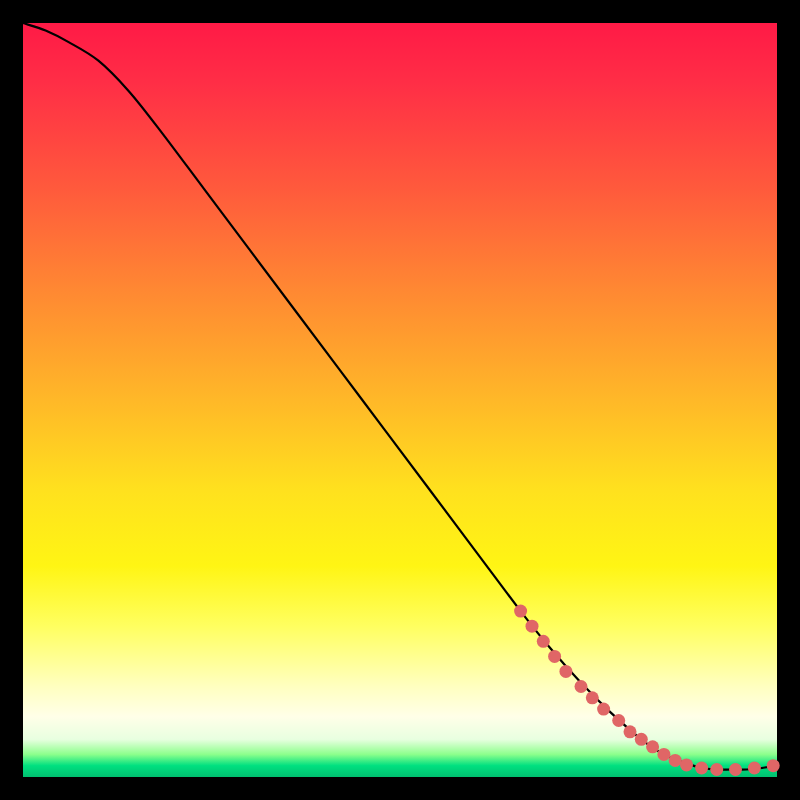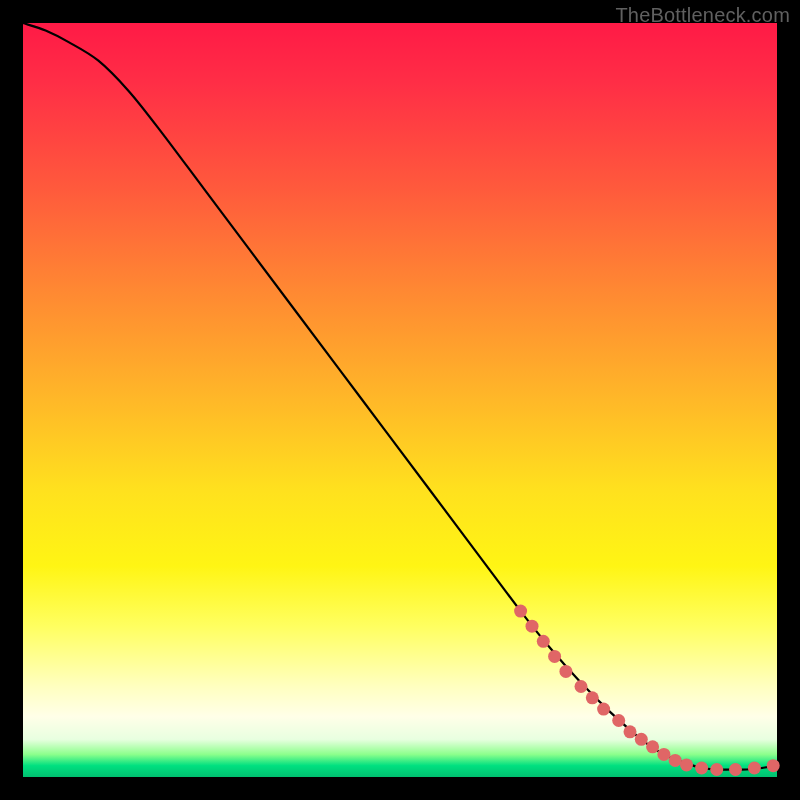--- a/index.html
+++ b/index.html
@@ -58,21 +58,20 @@
     height: 754px;
     overflow: visible;
   }
 </style>
 </head>
 <body>
 
 <div class="stage">
   <div class="gradient"></div>
 
-  <div class="attribution">TheBottleneck.com</div>
 
   <svg class="overlay" viewBox="0 0 754 754">
     <path id="curve-path" fill="none" stroke="#000000" stroke-width="2.2" d="M 0.0 0.0 C 3.8 1.3, 15.1 4.4, 22.6 7.5 C 30.2 10.7, 36.4 13.8, 45.2 18.9 C 54.0 23.9, 65.3 29.5, 75.4 37.7 C 85.5 45.9, 95.5 56.6, 105.6 67.9 C 115.6 79.2, 123.2 89.2, 135.7 105.6 C 148.3 121.9, 165.9 145.8, 181.0 165.9 C 196.0 186.0, 211.1 206.1, 226.2 226.2 C 241.3 246.3, 256.4 266.4, 271.4 286.5 C 286.5 306.6, 301.6 326.7, 316.7 346.8 C 331.8 366.9, 346.8 387.1, 361.9 407.2 C 377.0 427.3, 392.1 447.4, 407.2 467.5 C 422.2 487.6, 437.3 507.7, 452.4 527.8 C 467.5 547.9, 485.1 571.8, 497.6 588.1 C 510.2 604.5, 517.7 613.9, 527.8 625.8 C 537.9 637.8, 547.9 649.1, 558.0 659.8 C 568.0 670.4, 578.1 680.5, 588.1 689.9 C 598.2 699.3, 609.5 709.4, 618.3 716.3 C 627.1 723.2, 633.4 727.4, 640.9 731.4 C 648.4 735.4, 657.2 738.2, 663.5 740.4 C 669.8 742.7, 673.6 743.9, 678.6 745.0 C 683.6 746.0, 688.7 746.2, 693.7 746.5 C 698.7 746.7, 703.7 746.5, 708.8 746.5 C 713.8 746.5, 718.8 746.7, 723.8 746.5 C 728.9 746.2, 733.9 745.6, 738.9 745.0 C 743.9 744.3, 751.5 743.1, 754.0 742.7"></path>
     <g id="markers">
         <circle cx="497.6" cy="588.1" r="6.5" fill="#e06666" stroke="#c05050" stroke-width="0"></circle>
         <circle cx="509.0" cy="603.2" r="6.5" fill="#e06666" stroke="#c05050" stroke-width="0"></circle>
         <circle cx="520.3" cy="618.3" r="6.5" fill="#e06666" stroke="#c05050" stroke-width="0"></circle>
         <circle cx="531.6" cy="633.4" r="6.5" fill="#e06666" stroke="#c05050" stroke-width="0"></circle>
         <circle cx="542.9" cy="648.4" r="6.5" fill="#e06666" stroke="#c05050" stroke-width="0"></circle>
         <circle cx="558.0" cy="663.5" r="6.5" fill="#e06666" stroke="#c05050" stroke-width="0"></circle>

